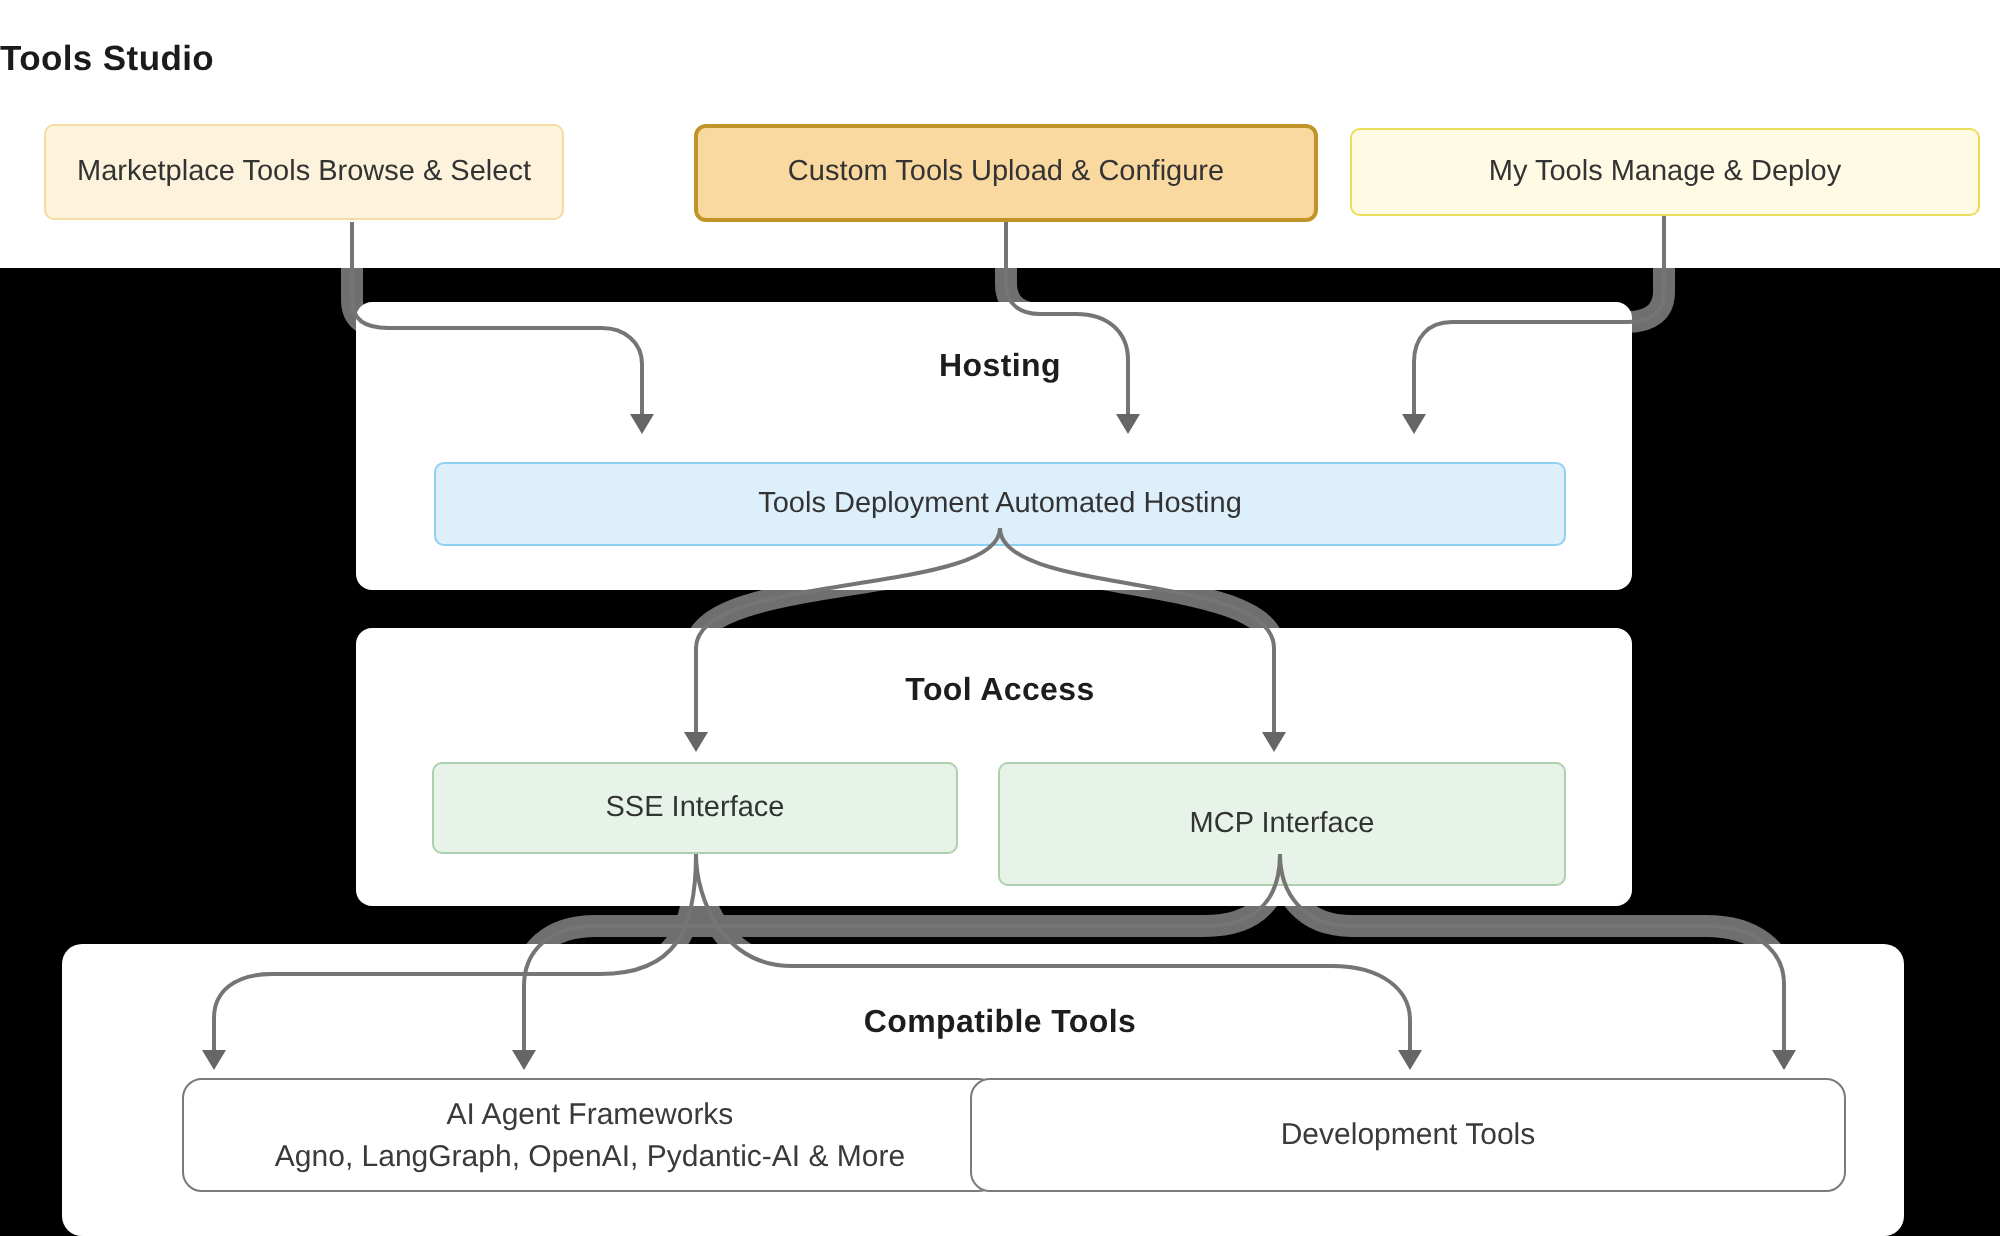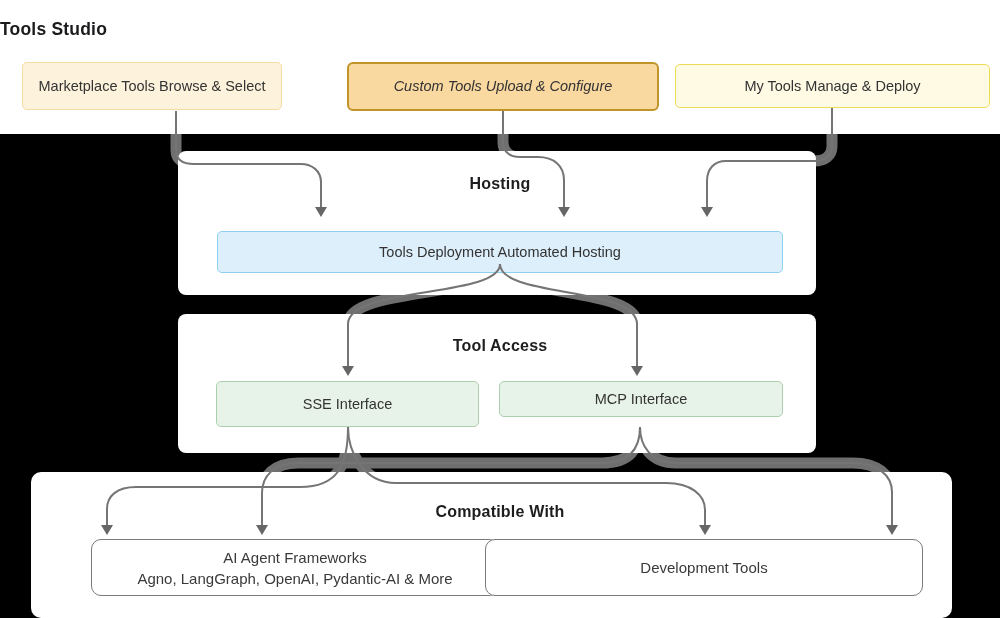--- a/index.html
+++ b/index.html
@@ -20,21 +20,21 @@
   }
   .node{
     position:absolute;display:flex;align-items:center;justify-content:center;
     font-size:14.5px;color:#333;text-align:center;box-sizing:border-box;
     border-radius:5px;line-height:1.3;
   }
   .node.two-line{flex-direction:column;border-radius:10px;font-size:15px;color:#3a3a3a;}
   .node.two-line .l1,.node.two-line .l2{display:block;line-height:21px;}
   
   .n-marketplace{background:#FDF3DD;border:1.5px solid #F4DCA2;}
-  .n-custom{background:#FAD9A1;border:2px solid #C09428;border-radius:6px;font-style:italic;}
+  .n-custom{background:#FAD9A1;border:2px solid #C09428;border-radius:6px;}
   .n-mytools{background:#FEFAE3;border:1.5px solid #EDDC55;}
   .n-hosting{background:#DDEFFB;border:1.5px solid #8DD1F1;}
   .n-green{background:#E7F3E8;border:1.5px solid #ACCFAE;}
   .n-plain{background:#ffffff;border:1.5px solid #7a7a7a;}
 </style>
 </head>
 <body>
 
 <div id="canvas">
 
@@ -73,25 +73,25 @@
 
     <div class="heading" style="top:175px;">Hosting</div>
     <div class="node n-hosting" style="left:217px;top:231px;width:566px;height:42px;">
       <span>Tools Deployment Automated Hosting</span>
     </div>
 
     <div class="heading" style="top:337px;">Tool Access</div>
     <div class="node n-green" style="left:216px;top:381px;width:263px;height:46px;">
       <span>SSE Interface</span>
     </div>
-    <div class="node n-green" style="left:499px;top:381px;width:284px;height:36px;">
+    <div class="node n-green" style="left:499px;top:381px;width:284px;height:62px;">
       <span>MCP Interface</span>
     </div>
 
-    <div class="heading" style="top:503px;">Compatible With</div>
+    <div class="heading" style="top:503px;">Compatible Tools</div>
     <div class="node n-plain two-line" style="left:59px;top:539px;width:408px;height:57px;margin-left:32px;">
       <span class="l1">AI Agent Frameworks</span>
       <span class="l2">Agno, LangGraph, OpenAI, Pydantic-AI &amp; More</span>
     </div>
     <div class="node n-plain two-line" style="left:485px;top:539px;width:438px;height:57px;">
       <span class="l1">Development Tools</span>
     </div>
   </div>
 
   <svg class="layer" width="1000" height="618" style="z-index:4">

